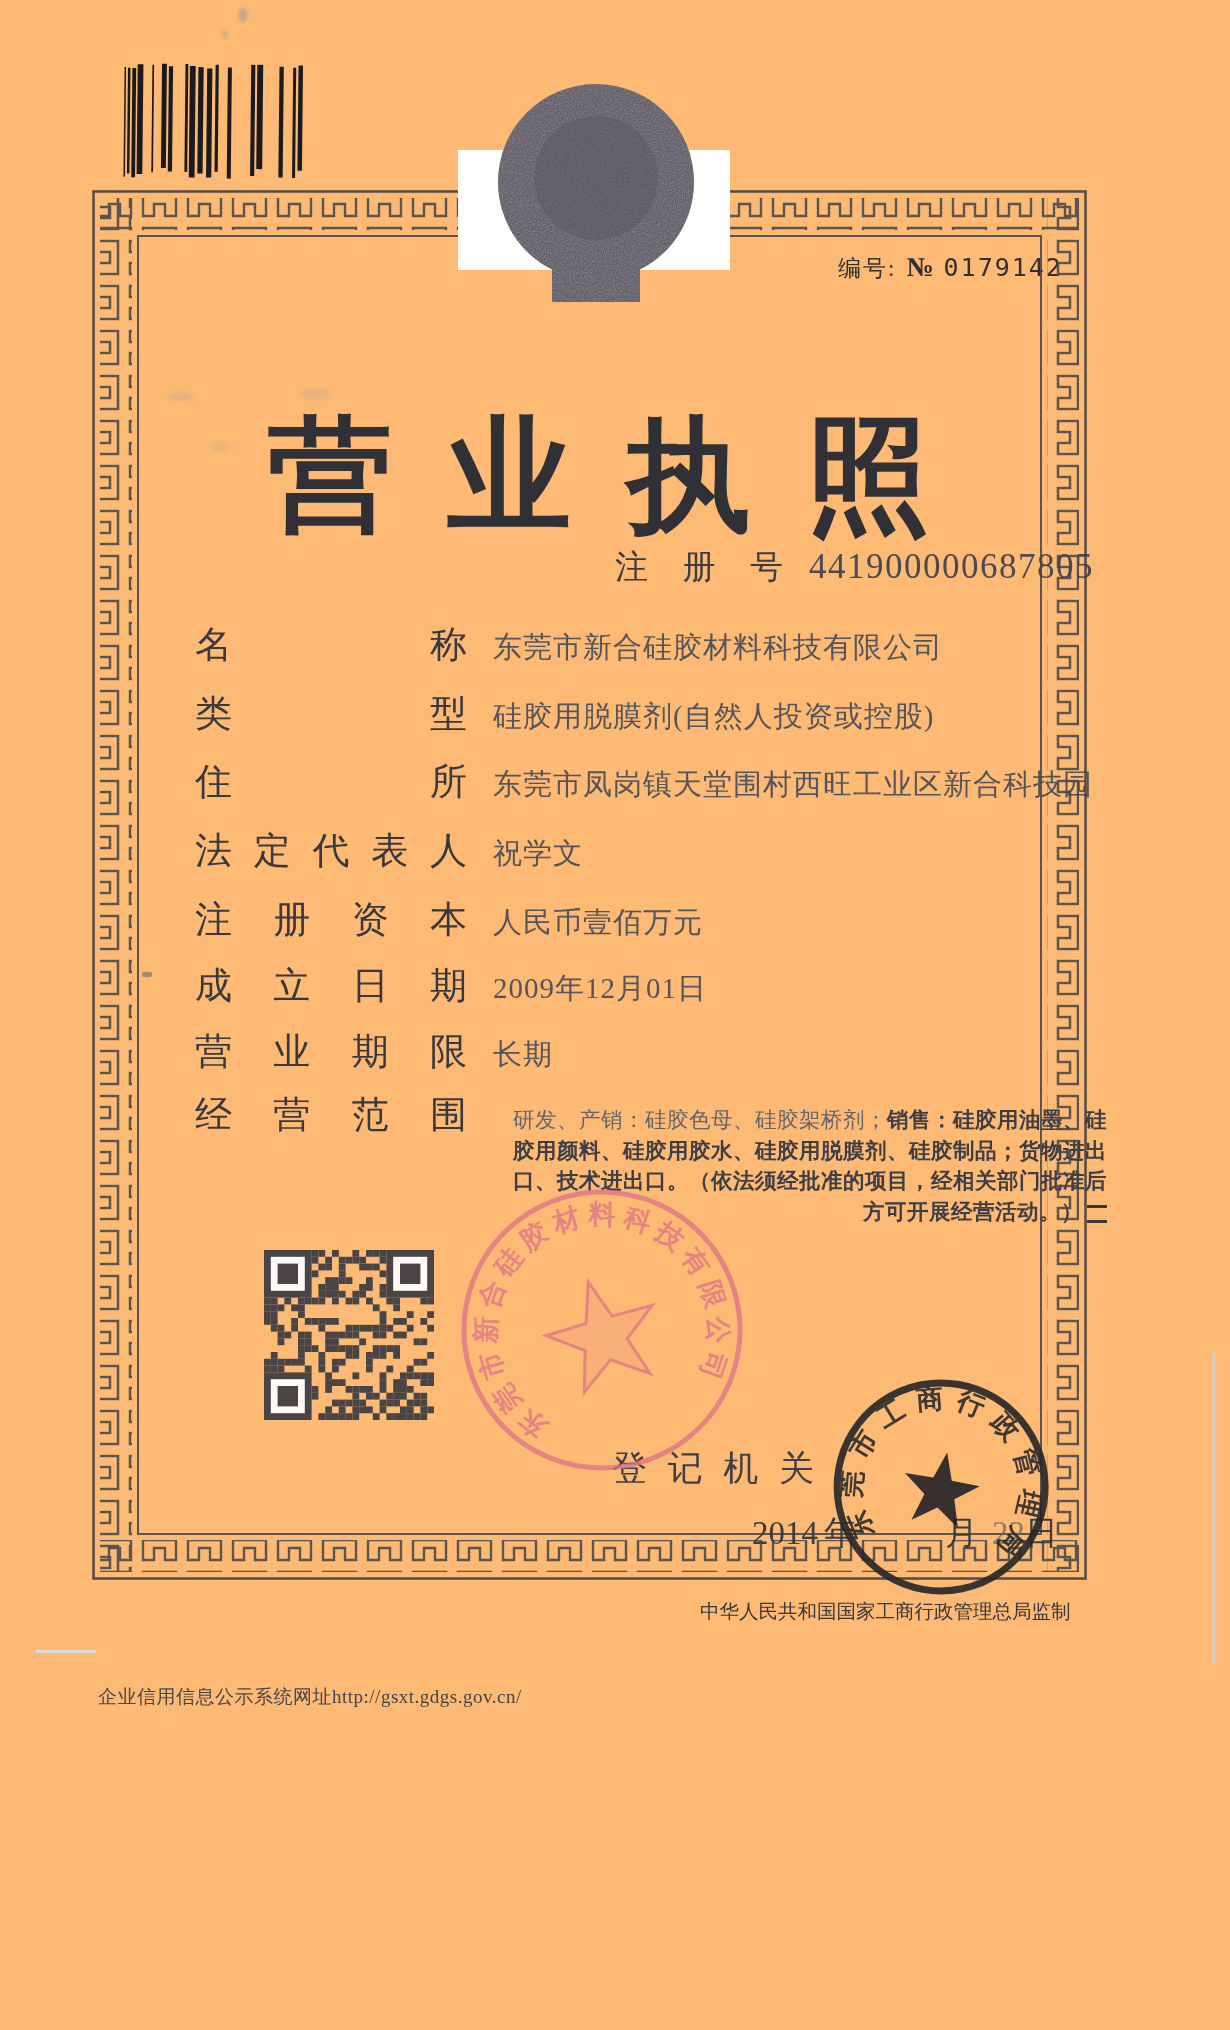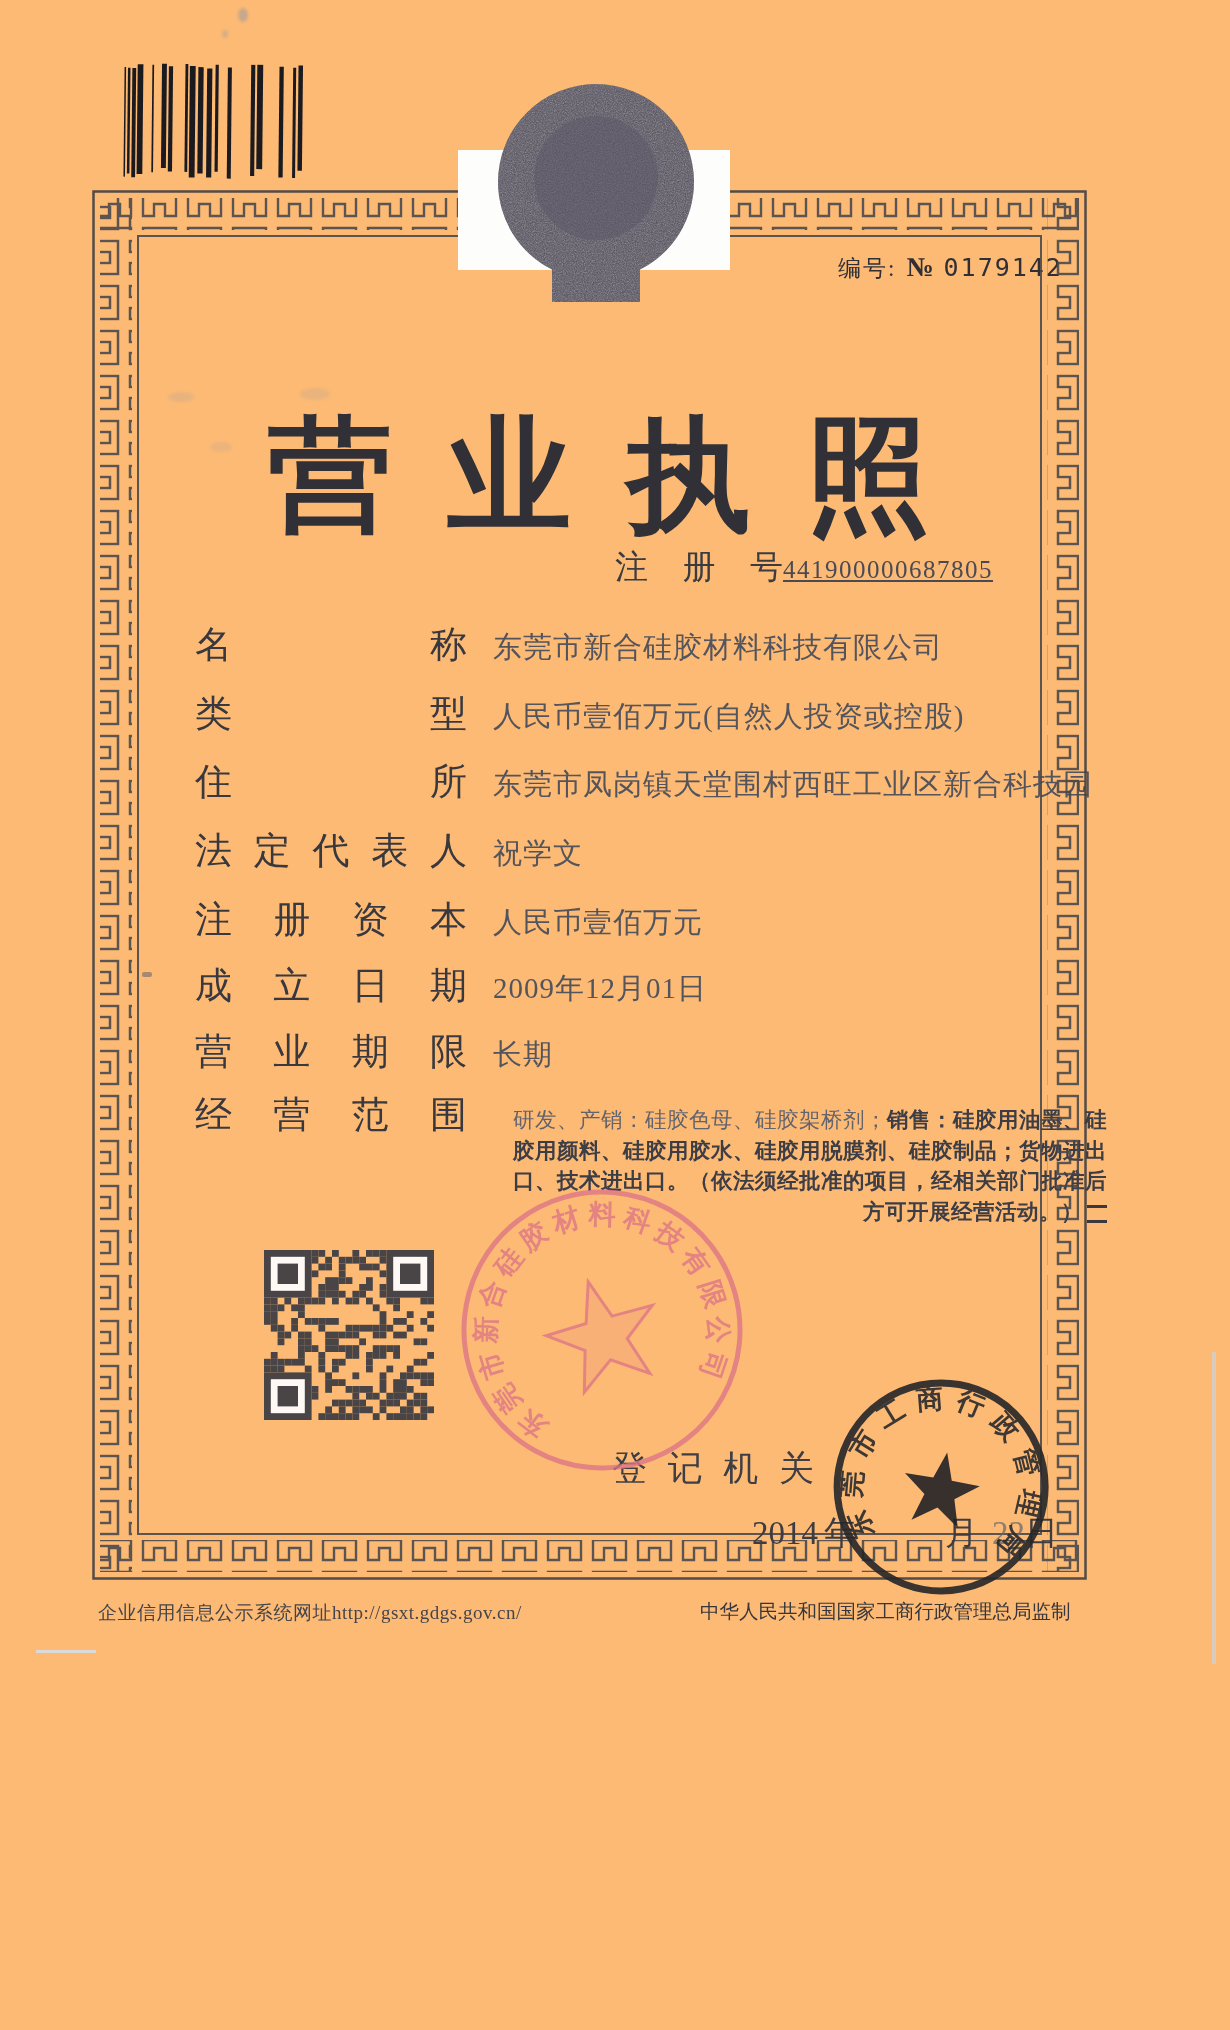--- a/index.html
+++ b/index.html
@@ -9,37 +9,37 @@
   
   .spread{display:flex;justify-content:space-between;}
   
   .serial{top:252px;left:838px;width:250px;display:flex;align-items:baseline;gap:10px;color:#2f2f35;}
   .serial .pfx{font-size:23px;letter-spacing:2px;}
   .serial .sym{font-size:27px;font-weight:bold;}
   .serial .num{font-size:25px;font-family:"DejaVu Sans Mono",monospace;letter-spacing:2px;}
   .doc-title{top:326px;left:268px;width:662px;font-size:124px;font-weight:800;color:#303036;line-height:1.1;}
   .regno{top:545px;left:615px;display:flex;align-items:baseline;}
   .regno .lbl{width:168px;font-size:33px;color:#3b3b40;}
-  .regno .val{font-size:25px;letter-spacing:1.5px;color:#4a4a55;text-decoration:underline;}
+  .regno .val{margin-left:26px;font-size:35px;letter-spacing:1.5px;color:#4a4a55;}
   
   .row{position:absolute;left:195px;display:flex;align-items:baseline;}
   .row .lbl{width:272px;font-size:37px;color:#38383e;flex:none;}
   .row .val{margin-left:26px;font-size:29px;color:#54545c;letter-spacing:1px;white-space:nowrap;}
   .row .val-scope{margin-left:26px;width:614px;font-size:21.5px;line-height:1.42;color:#4a4a52;letter-spacing:.5px;text-align:right;}
   .scope-p1{color:#63636c;}
   .scope-p2{color:#3d3d46;font-weight:600;}
   .hand-mark{display:inline-block;width:20px;height:12px;vertical-align:middle;margin-left:4px;
              border-top:3px solid #3a3a3e;border-bottom:3px solid #3a3a3e;}
   
   .registrar{top:1445px;left:612px;width:202px;font-size:35px;color:#3e3e44;}
   .dateline{top:1495px;left:752px;display:flex;align-items:baseline;color:#3c3c42;z-index:3;}
   .dateline .d{font-size:33px;margin-top:16px;}
   .dateline .day{font-size:33px;color:#6a6a70;opacity:.75;}
   .sp90{width:88px;} .sp14{width:14px;} .sp6{width:6px;}
-  .footer-left{top:1600px;left:98px;font-size:19px;color:#45454b;letter-spacing:.5px;}
+  .footer-left{top:1684px;left:98px;font-size:19px;color:#45454b;letter-spacing:.5px;}
   .footer-right{top:1598px;left:700px;width:392px;text-align:left;font-size:19.5px;font-weight:400;color:#36363c;}
   
   .frame-svg{top:190px;left:92px;opacity:.88;z-index:1;}
   .emblem-mask{top:150px;left:458px;width:272px;height:120px;background:#fdfdfc;z-index:2;}
   .emblem-svg{top:78px;left:490px;z-index:3;}
   .barcode-svg{top:64px;left:122px;transform:rotate(.6deg);}
   .qr-svg{top:1250px;left:264px;opacity:.92;}
   .seal-red{top:1180px;left:452px;transform:rotate(-16deg);opacity:.78;z-index:4;}
   .seal-black{top:1352px;left:812px;transform:rotate(10deg);opacity:.9;z-index:5;}
   
@@ -143,21 +143,21 @@
         <span>名</span>
         <span>称</span>
       </span>
     <span class="val">东莞市新合硅胶材料科技有限公司</span>
   </div>
   <div class="row" style="top:689px">
     <span class="lbl spread">
         <span>类</span>
         <span>型</span>
       </span>
-    <span class="val">人民币壹佰万元(自然人投资或控股)</span>
+    <span class="val">硅胶用脱膜剂(自然人投资或控股)</span>
   </div>
   <div class="row" style="top:757px">
     <span class="lbl spread">
         <span>住</span>
         <span>所</span>
       </span>
     <span class="val">东莞市凤岗镇天堂围村西旺工业区新合科技园</span>
   </div>
   <div class="row" style="top:826px">
     <span class="lbl spread">

